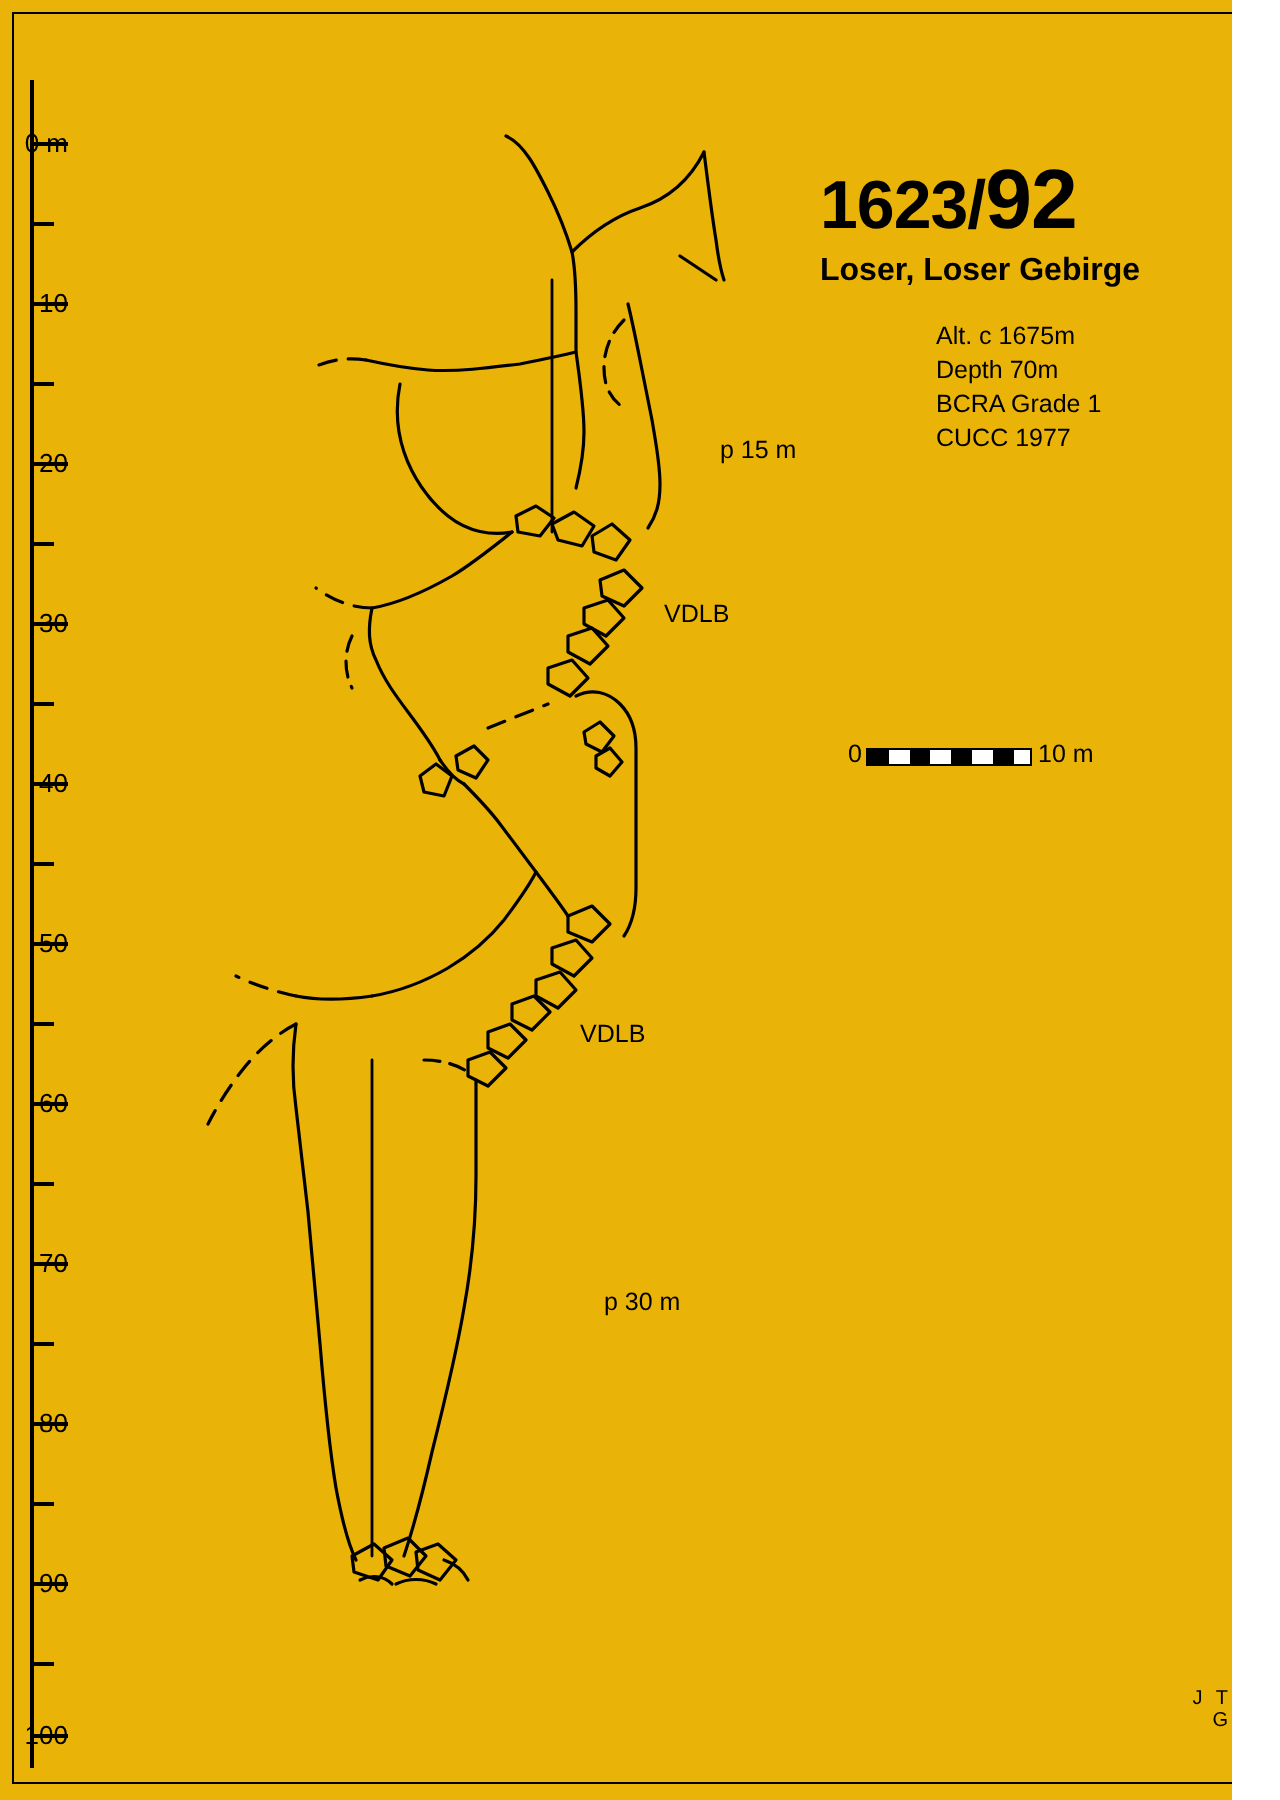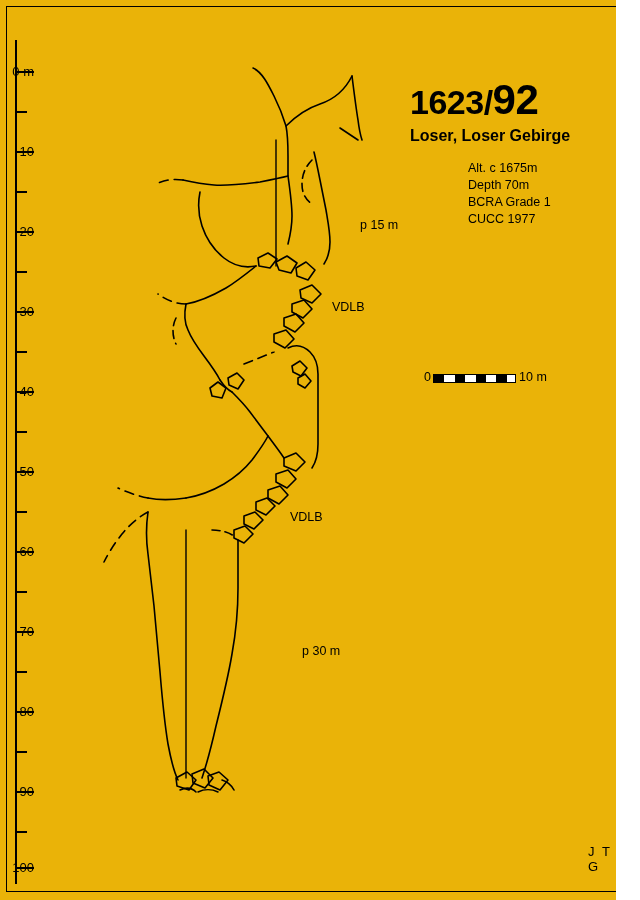--- a/index.html
+++ b/index.html
@@ -108,23 +108,24 @@
     box-sizing: border-box;
     background:
       repeating-linear-gradient(to right,
         #000000 0px, #000000 10.4px,
         #ffffff 10.4px, #ffffff 20.8px);
   }
   #credit {
     position: absolute;
     left: 588px;
     top: 844px;
-    font-size: 13px;
+    font-size: 10px;
     letter-spacing: 2px;
     color: #000000;
+    text-align: right;
   }
 </style>
 </head>
 <body>
 
 <div id="page">
 
   <div id="frame"></div>
 
   <svg class="svg-layer" viewBox="0 0 640 900">

